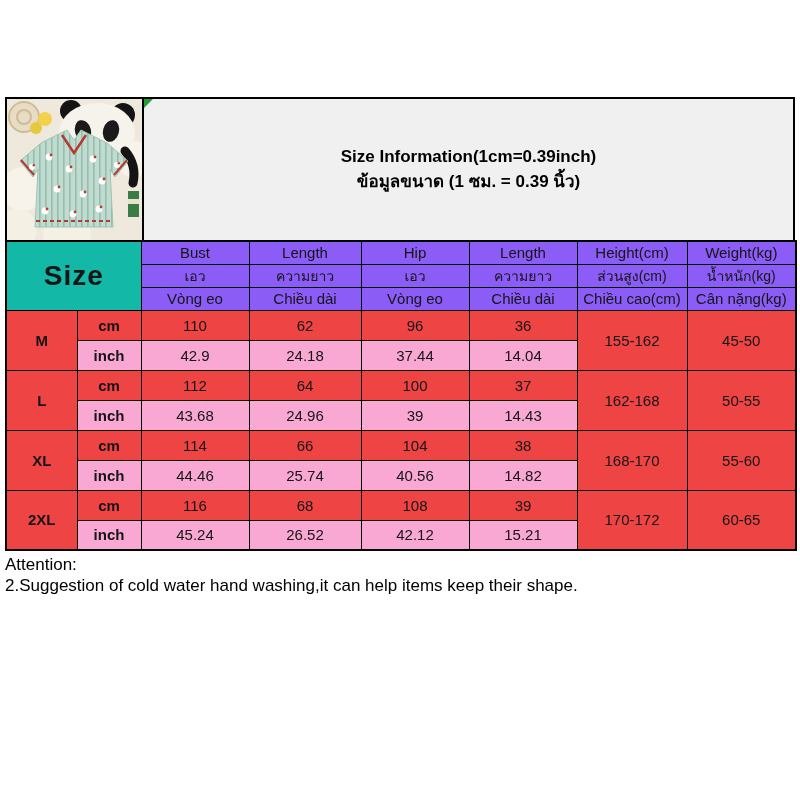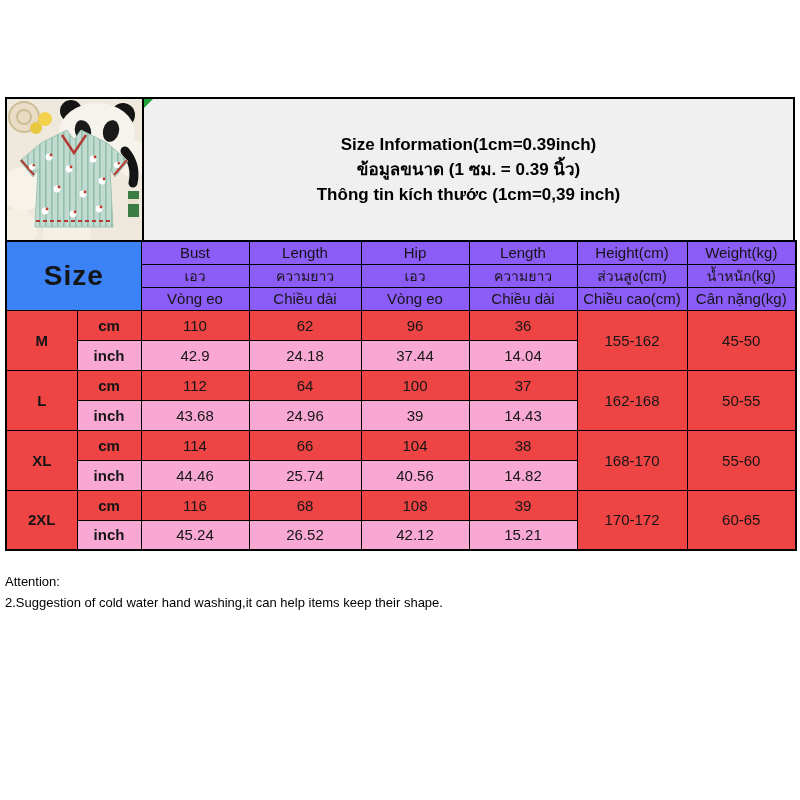--- a/index.html
+++ b/index.html
@@ -20,29 +20,29 @@
   
   table.size-table{border-collapse:collapse;width:790px;table-layout:fixed;border:2px solid #000;}
   .size-table th,.size-table td{
     border:1.5px solid #000;text-align:center;vertical-align:middle;
     padding:0;font-size:15px;color:#151515;overflow:hidden;
   }
   tr.hdr{height:23px;}
   tr.hdr th{background:#8b5cf6;font-weight:normal;font-size:15px;}
   tr.hdr-th th{font-size:14px;}
   tr.data{height:30px;}
-  td.size-big{background:#3b82f6;font-weight:bold;font-size:28px;letter-spacing:1px;margin-top:22px;}
+  td.size-big{background:#14b8a6;font-weight:bold;font-size:28px;letter-spacing:1px;margin-top:22px;}
   td.size-cell{background:#e4e4e4;font-weight:bold;font-size:15px;}
   tr.row-cm td{background:#ef4444;}
   tr.row-inch td{background:#f9a8d4;}
   td.unit{font-weight:bold;}
   td.range{background:#f0f0f0;margin-top:15px;}
 
   
-  .attention{margin-top:20px;width:788px;font-size:13px;line-height:21px;color:#000;}
+  .attention{margin-top:3px;width:788px;font-size:17px;line-height:21px;color:#000;}
 </style>
 </head>
 <body>
 
 <div class="sheet">
 
   <div class="top">
     <div class="photo">
       <svg width="135" height="141" viewBox="0 0 135 141">
         <defs>
@@ -128,21 +128,20 @@
               <circle r="3" fill="#fff"></circle>
               <circle cx="1.8" cy="-1.8" r="1.2" fill="#c0392b"></circle>
             </g>
         </g>
       </svg>
     </div>
     <div class="titlecell">
       <span class="corner"></span>
       <div class="title-line">Size Information(1cm=0.39inch)</div>
       <div class="title-line">ข้อมูลขนาด (1 ซม. = 0.39 นิ้ว)</div>
-      <div class="title-line">Thông tin kích thước (1cm=0,39 inch)</div>
     </div>
   </div>
 
   <table class="size-table">
     <colgroup>
       <col style="width:71px">
         <col style="width:64px">
       <col style="width:108px">
         <col style="width:112px">
       <col style="width:108px">

